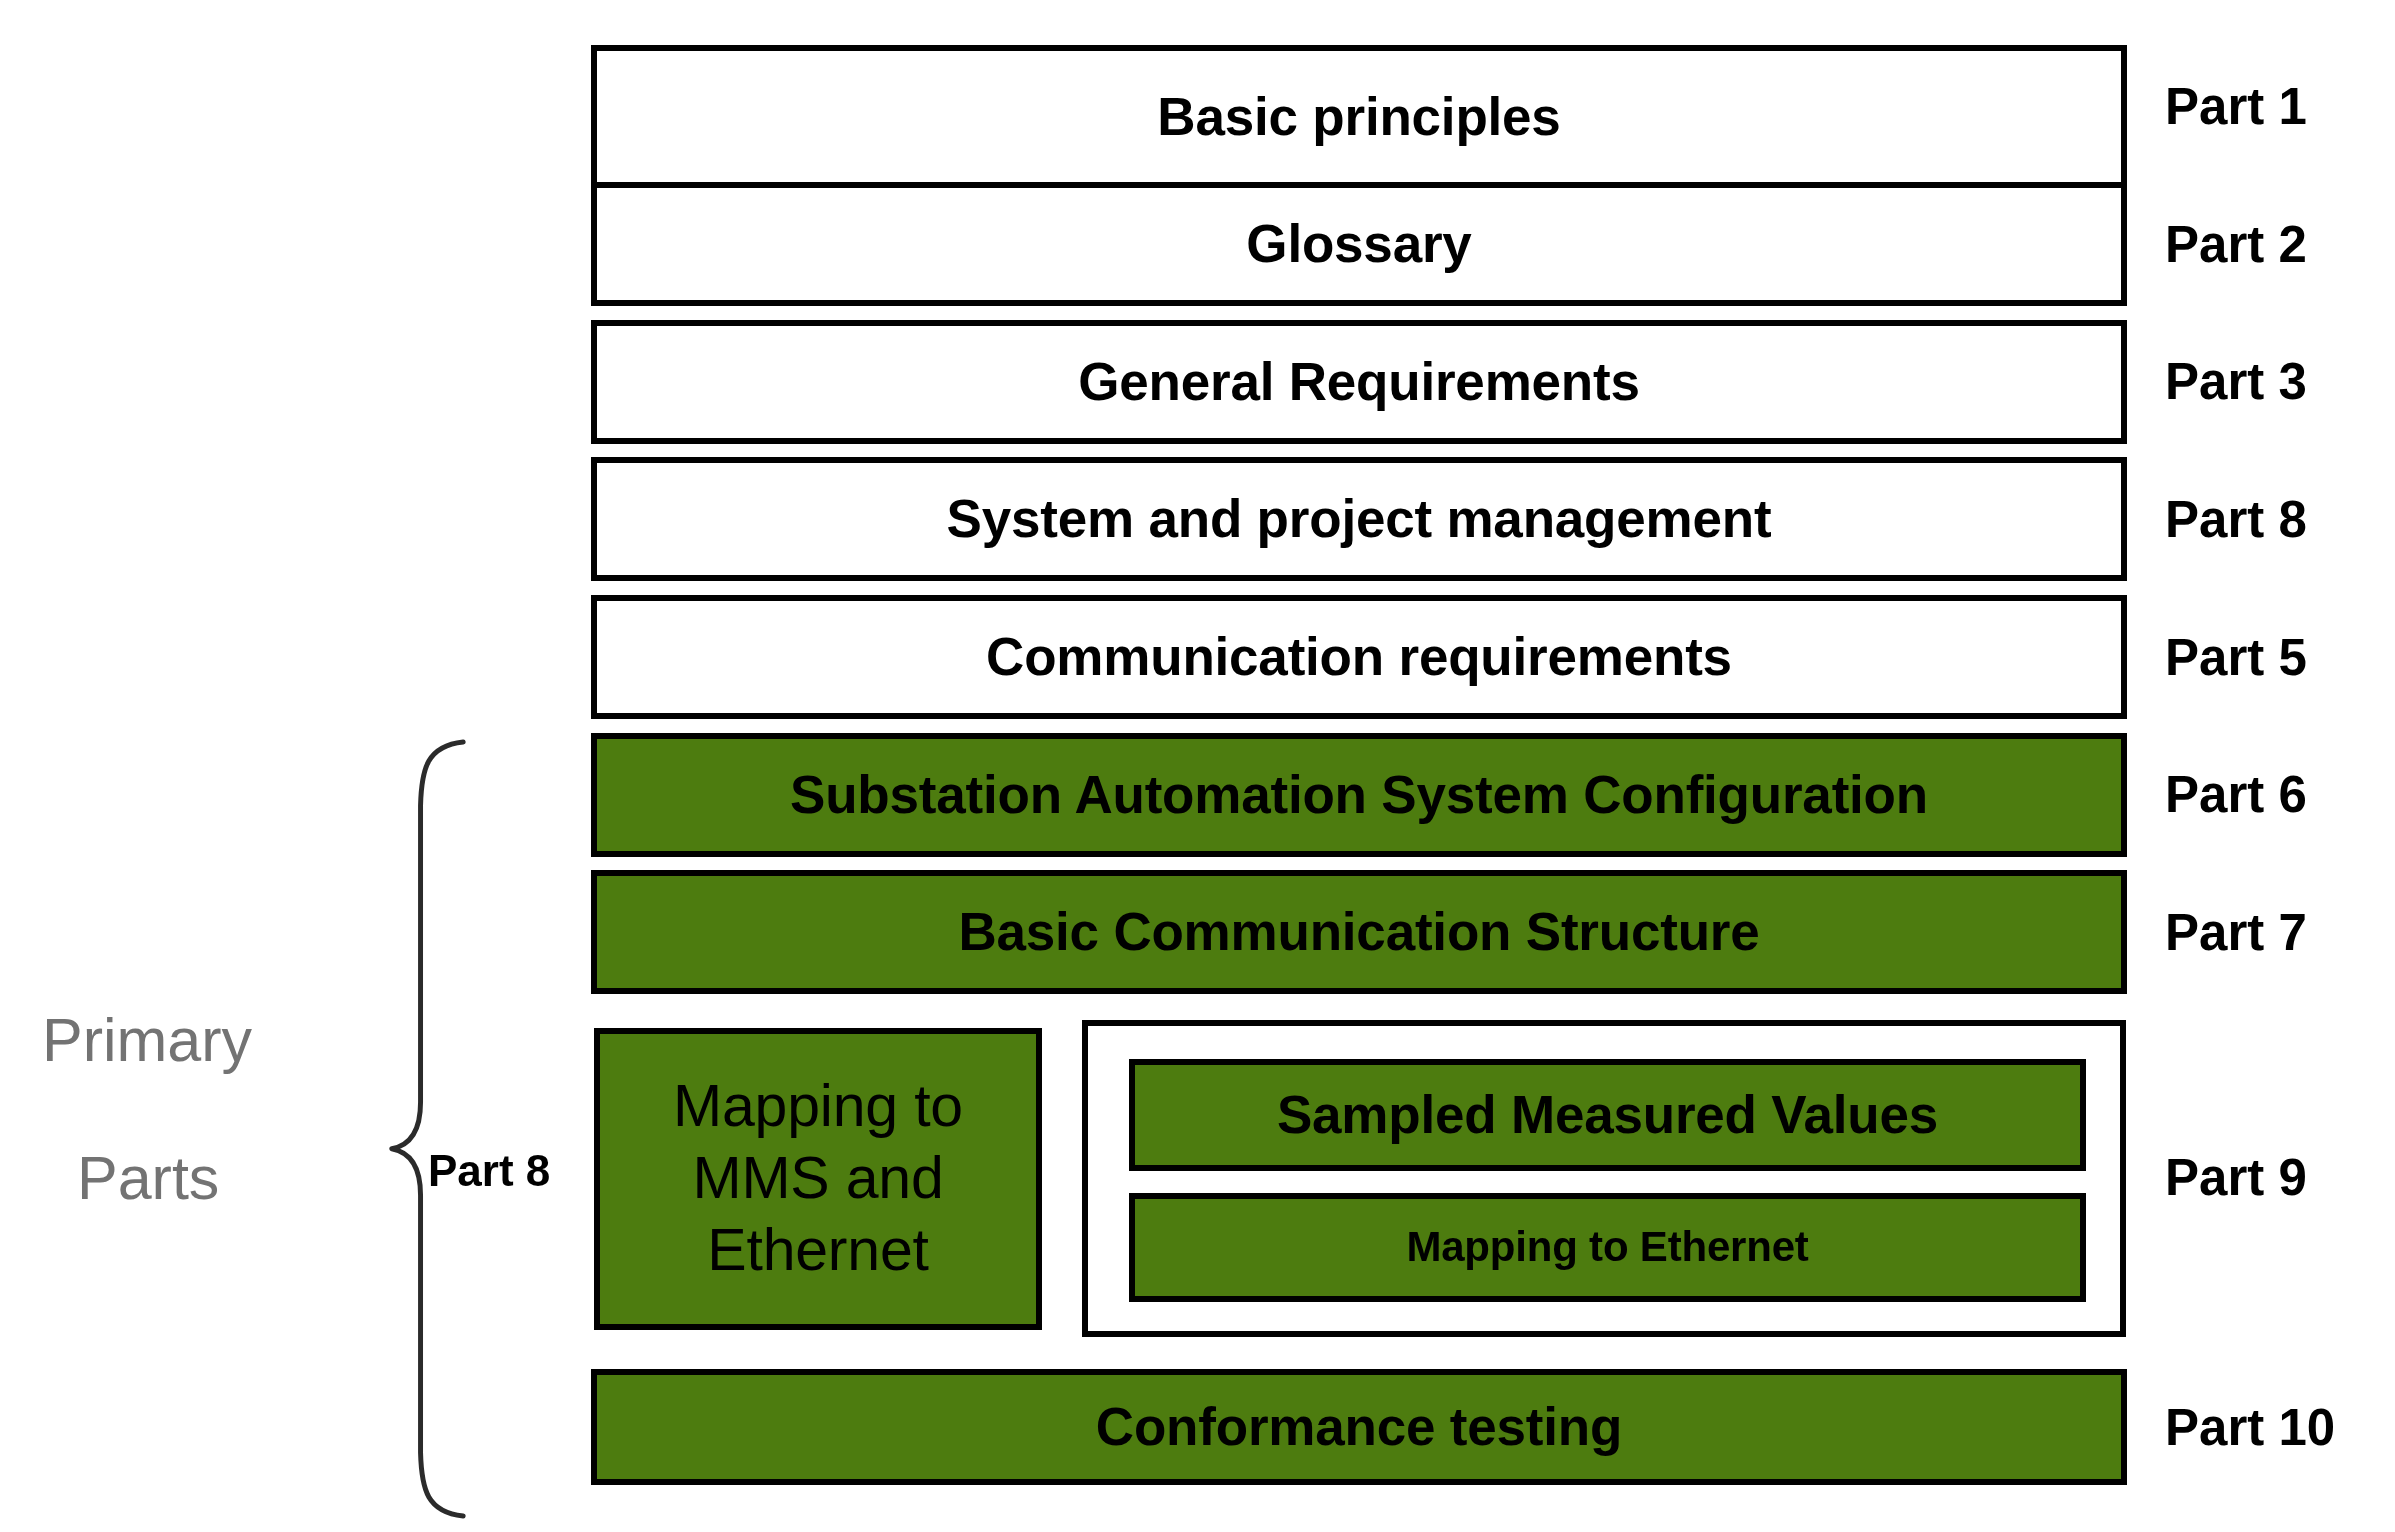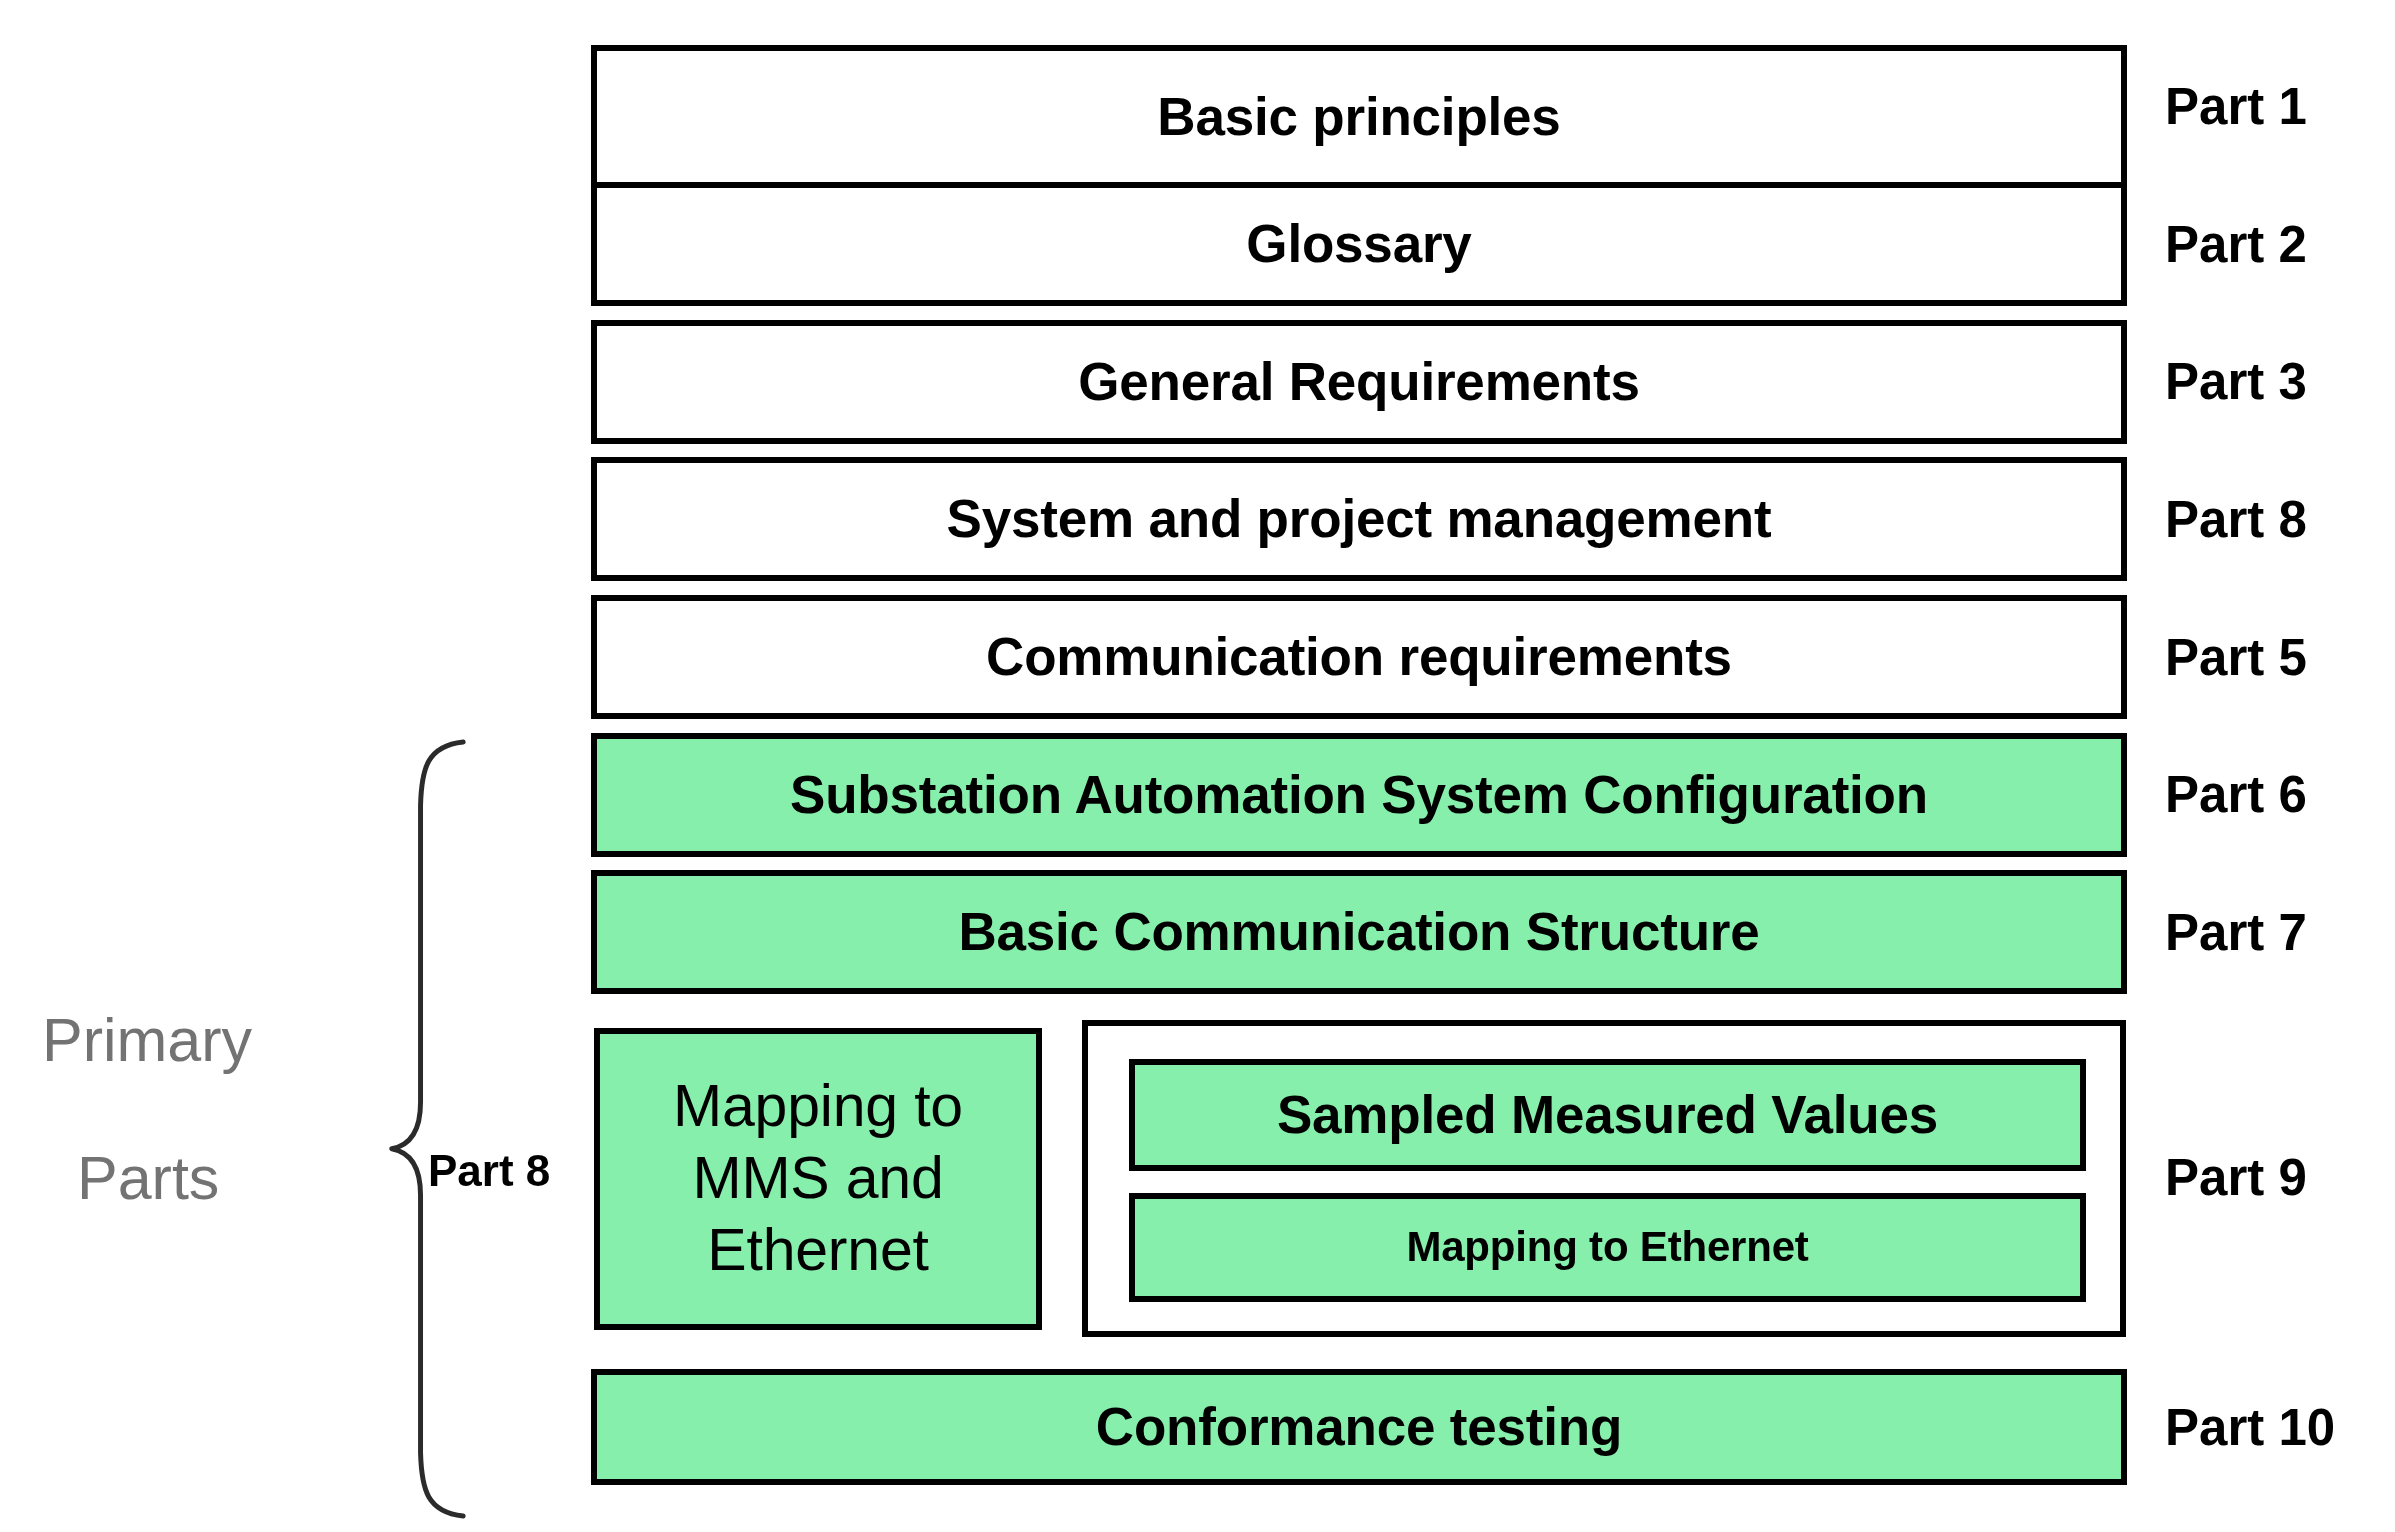--- a/index.html
+++ b/index.html
@@ -27,21 +27,21 @@
     position: absolute;
     box-sizing: border-box;
     border: 6px solid #000000;
     background: #ffffff;
     display: flex;
     align-items: center;
     justify-content: center;
     text-align: center;
   }
   .box.pink {
-    background: #86efac;
+    background: #4d7c0f;
   }
   .box .label {
     font-weight: bold;
     font-size: 53px;
     color: #000000;
     line-height: 1.05;
     letter-spacing: -0.2px;
     white-space: nowrap;
   }
   .box .label.regular {

